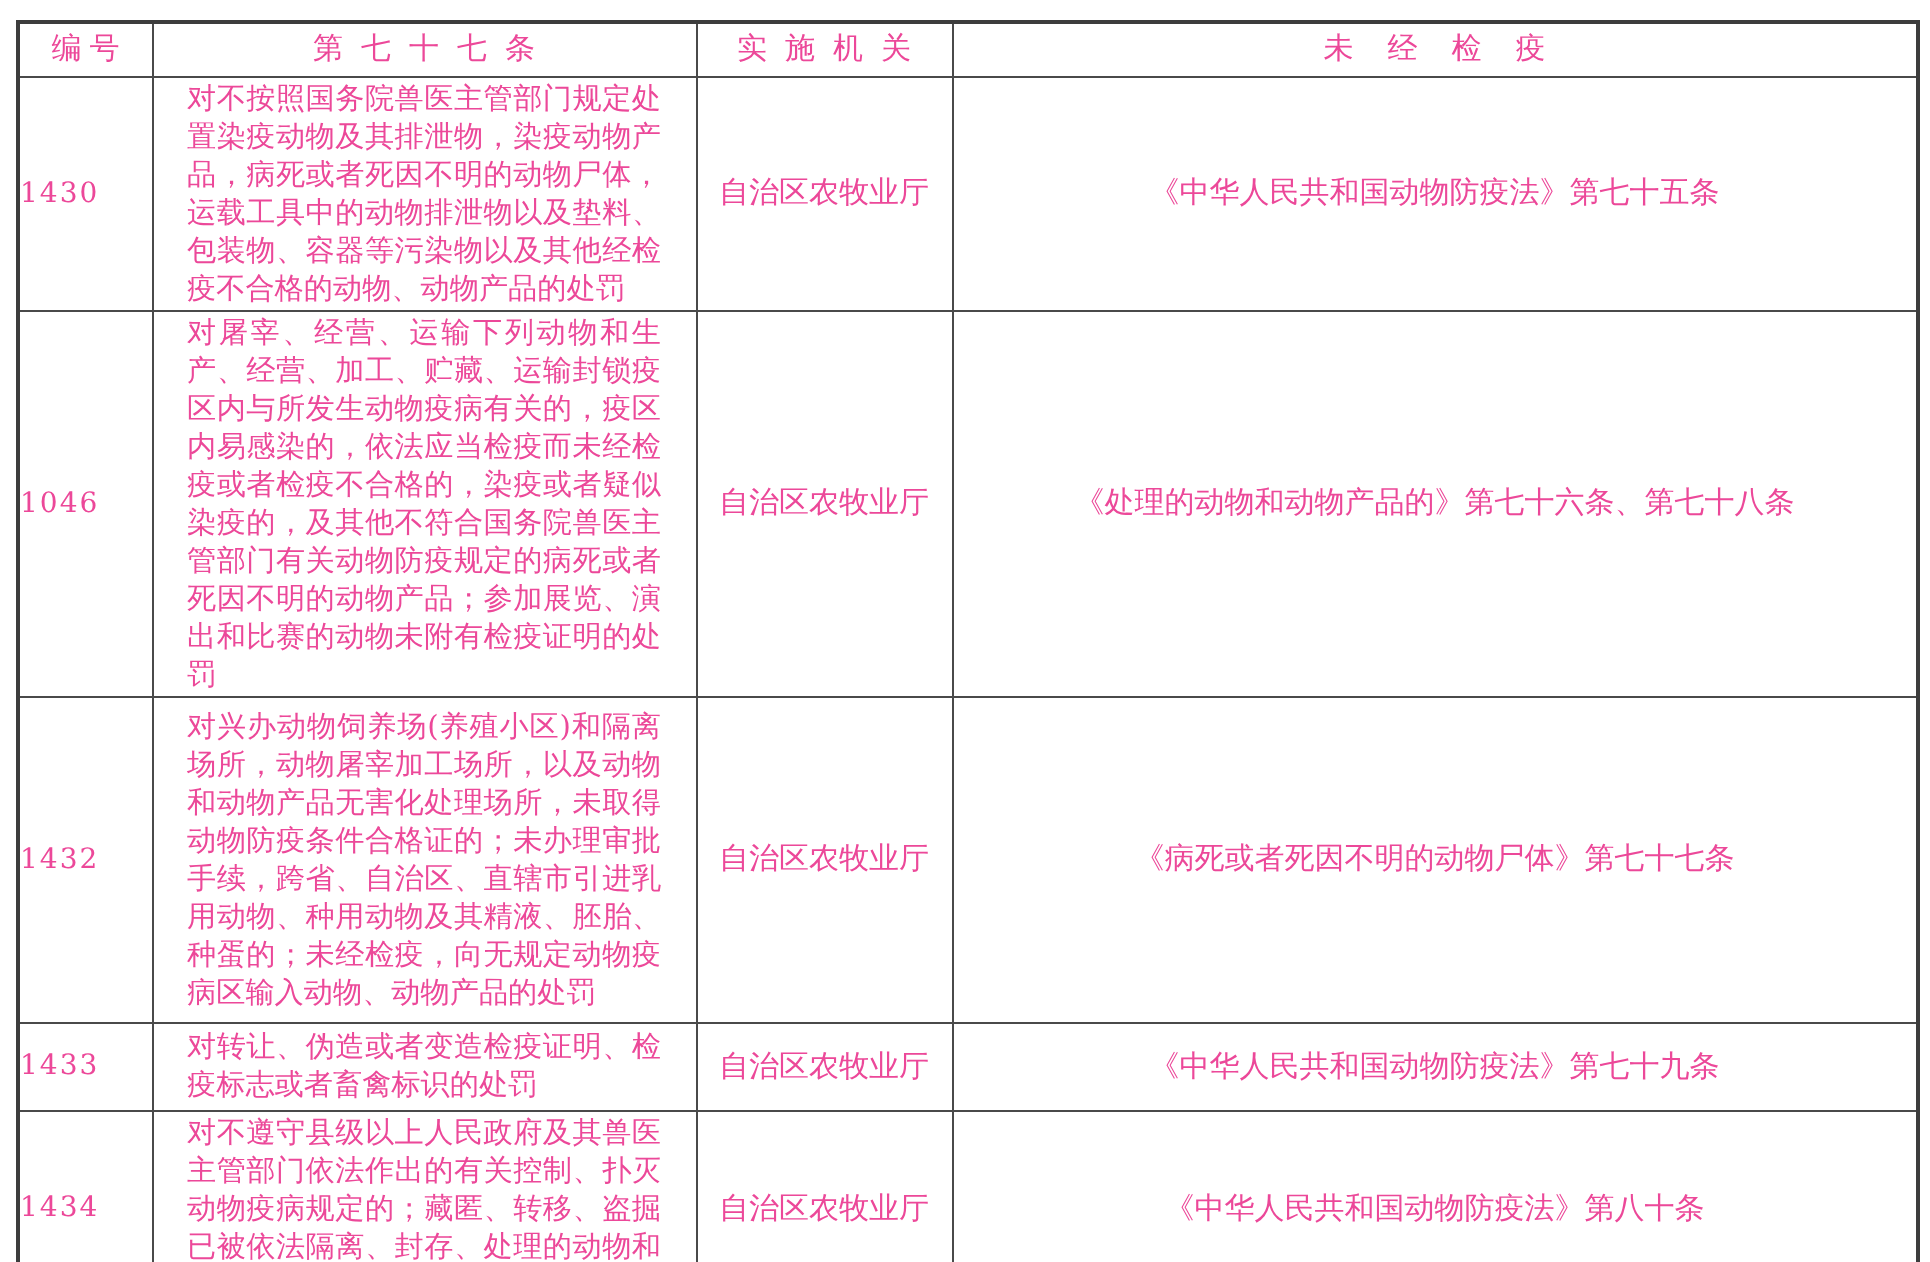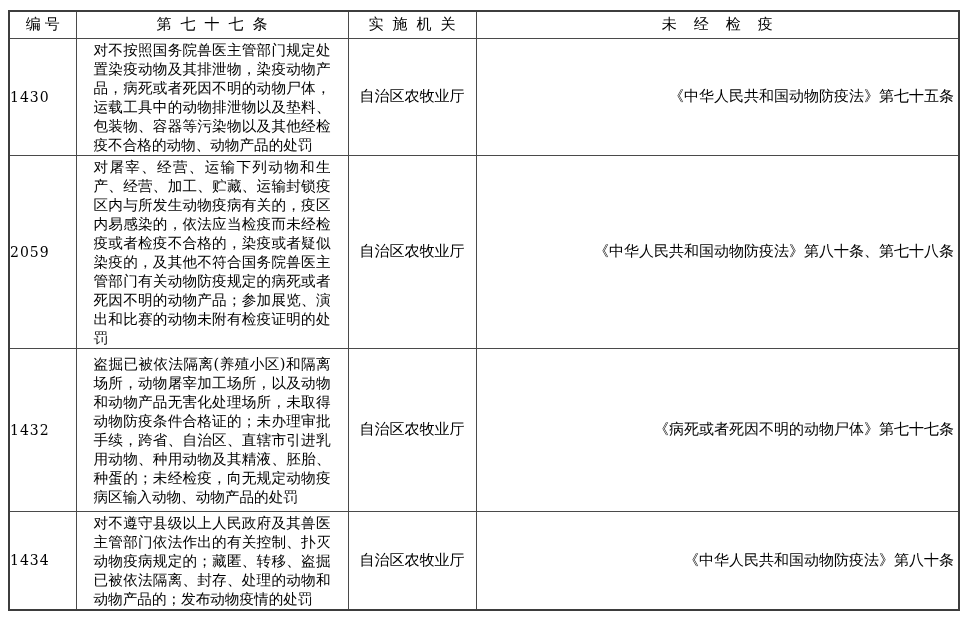--- a/index.html
+++ b/index.html
@@ -4,21 +4,21 @@
 <style>
   * { margin: 0; padding: 0; box-sizing: border-box; }
   html, body { background: #ffffff; }
   .page {
     position: relative;
     width: 965px;
     height: 631px;
     background: #ffffff;
     overflow: hidden;
     font-family: "DejaVu Serif", serif;
-    color: #000000;
+    color: #ec4899;
   }
   table.permits {
     position: absolute;
     left: 8px;
     top: 10px;
     width: 950px;
     border-collapse: collapse;
     table-layout: fixed;
     border: 2px solid #3d3d3d;
   }
@@ -56,21 +56,21 @@
   }
   td.c-agency {
     text-align: center;
     font-size: 15px;
     padding: 0 7px;
   }
   td.c-legal {
     font-size: 15px;
     line-height: 19px;
     padding: 0 4px 0 4px;
-    text-align: right;
+    text-align: center;
   }
 </style>
 </head>
 <body>
 
 <div class="page">
   <table class="permits">
     <colgroup>
       <col style="width:67px">
       <col style="width:272px">
@@ -84,30 +84,36 @@
       <th class="h-agency">实施机关</th>
       <th class="h-legal">未经检疫</th>
     </tr>
     <tr class="row-0">
       <td class="c-id">1430</td>
       <td class="c-name">对不按照国务院兽医主管部门规定处置染疫动物及其排泄物，染疫动物产品，病死或者死因不明的动物尸体，运载工具中的动物排泄物以及垫料、包装物、容器等污染物以及其他经检疫不合格的动物、动物产品的处罚</td>
       <td class="c-agency">自治区农牧业厅</td>
       <td class="c-legal">《中华人民共和国动物防疫法》第七十五条</td>
     </tr>
     <tr class="row-1">
-      <td class="c-id">2059</td>
+      <td class="c-id">1046</td>
       <td class="c-name">对屠宰、经营、运输下列动物和生产、经营、加工、贮藏、运输封锁疫区内与所发生动物疫病有关的，疫区内易感染的，依法应当检疫而未经检疫或者检疫不合格的，染疫或者疑似染疫的，及其他不符合国务院兽医主管部门有关动物防疫规定的病死或者死因不明的动物产品；参加展览、演出和比赛的动物未附有检疫证明的处罚</td>
       <td class="c-agency">自治区农牧业厅</td>
-      <td class="c-legal">《中华人民共和国动物防疫法》第八十条、第七十八条</td>
+      <td class="c-legal">《处理的动物和动物产品的》第七十六条、第七十八条</td>
     </tr>
     <tr class="row-2">
       <td class="c-id">1432</td>
-      <td class="c-name">盗掘已被依法隔离(养殖小区)和隔离场所，动物屠宰加工场所，以及动物和动物产品无害化处理场所，未取得动物防疫条件合格证的；未办理审批手续，跨省、自治区、直辖市引进乳用动物、种用动物及其精液、胚胎、种蛋的；未经检疫，向无规定动物疫病区输入动物、动物产品的处罚</td>
+      <td class="c-name">对兴办动物饲养场(养殖小区)和隔离场所，动物屠宰加工场所，以及动物和动物产品无害化处理场所，未取得动物防疫条件合格证的；未办理审批手续，跨省、自治区、直辖市引进乳用动物、种用动物及其精液、胚胎、种蛋的；未经检疫，向无规定动物疫病区输入动物、动物产品的处罚</td>
       <td class="c-agency">自治区农牧业厅</td>
       <td class="c-legal">《病死或者死因不明的动物尸体》第七十七条</td>
+    </tr>
+    <tr class="row-3">
+      <td class="c-id">1433</td>
+      <td class="c-name">对转让、伪造或者变造检疫证明、检疫标志或者畜禽标识的处罚</td>
+      <td class="c-agency">自治区农牧业厅</td>
+      <td class="c-legal">《中华人民共和国动物防疫法》第七十九条</td>
     </tr>
     <tr class="row-4">
       <td class="c-id">1434</td>
       <td class="c-name">对不遵守县级以上人民政府及其兽医主管部门依法作出的有关控制、扑灭动物疫病规定的；藏匿、转移、盗掘已被依法隔离、封存、处理的动物和动物产品的；发布动物疫情的处罚</td>
       <td class="c-agency">自治区农牧业厅</td>
       <td class="c-legal">《中华人民共和国动物防疫法》第八十条</td>
     </tr>
   </tbody>
     </table>
 </div>

